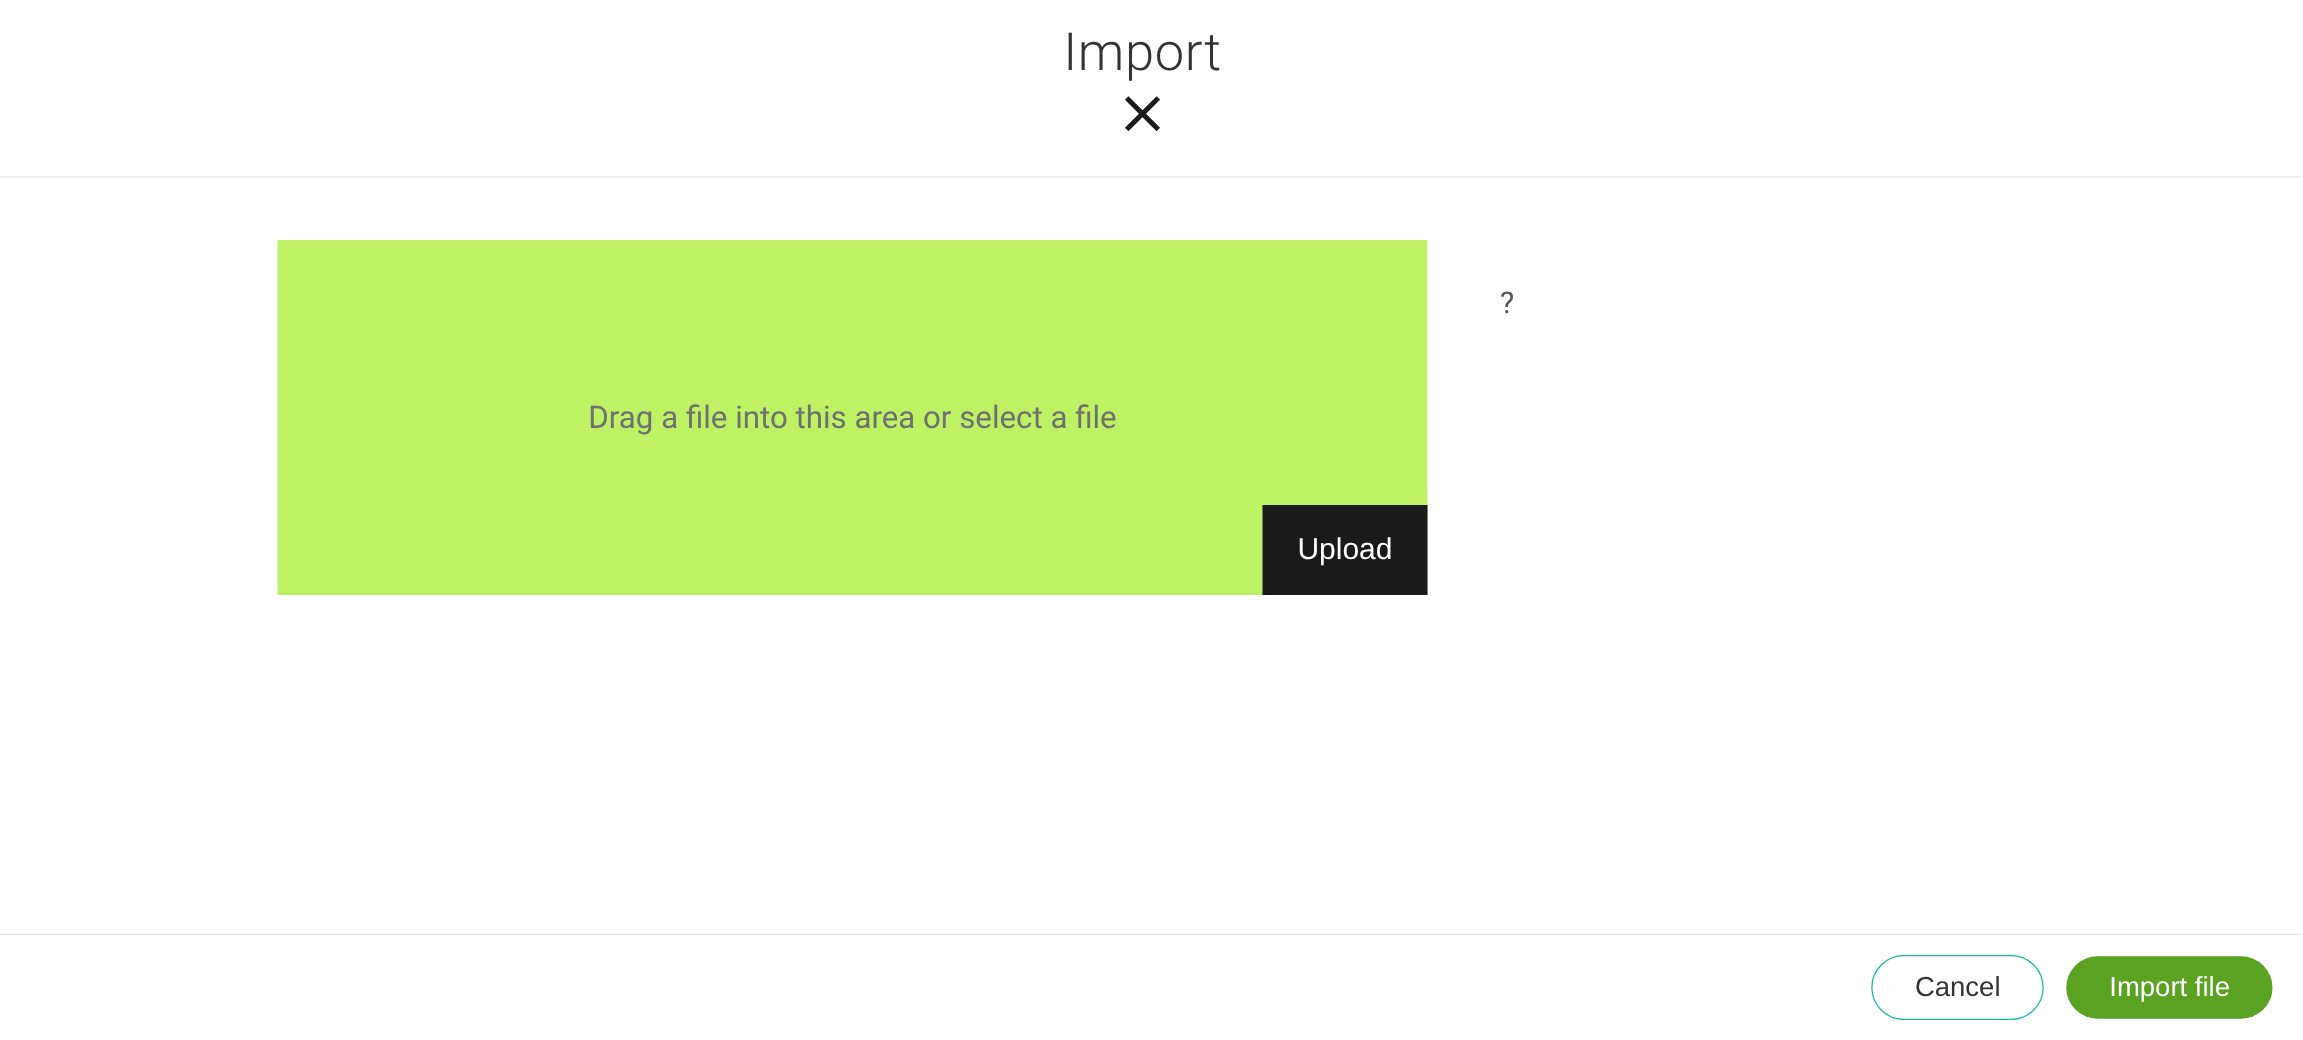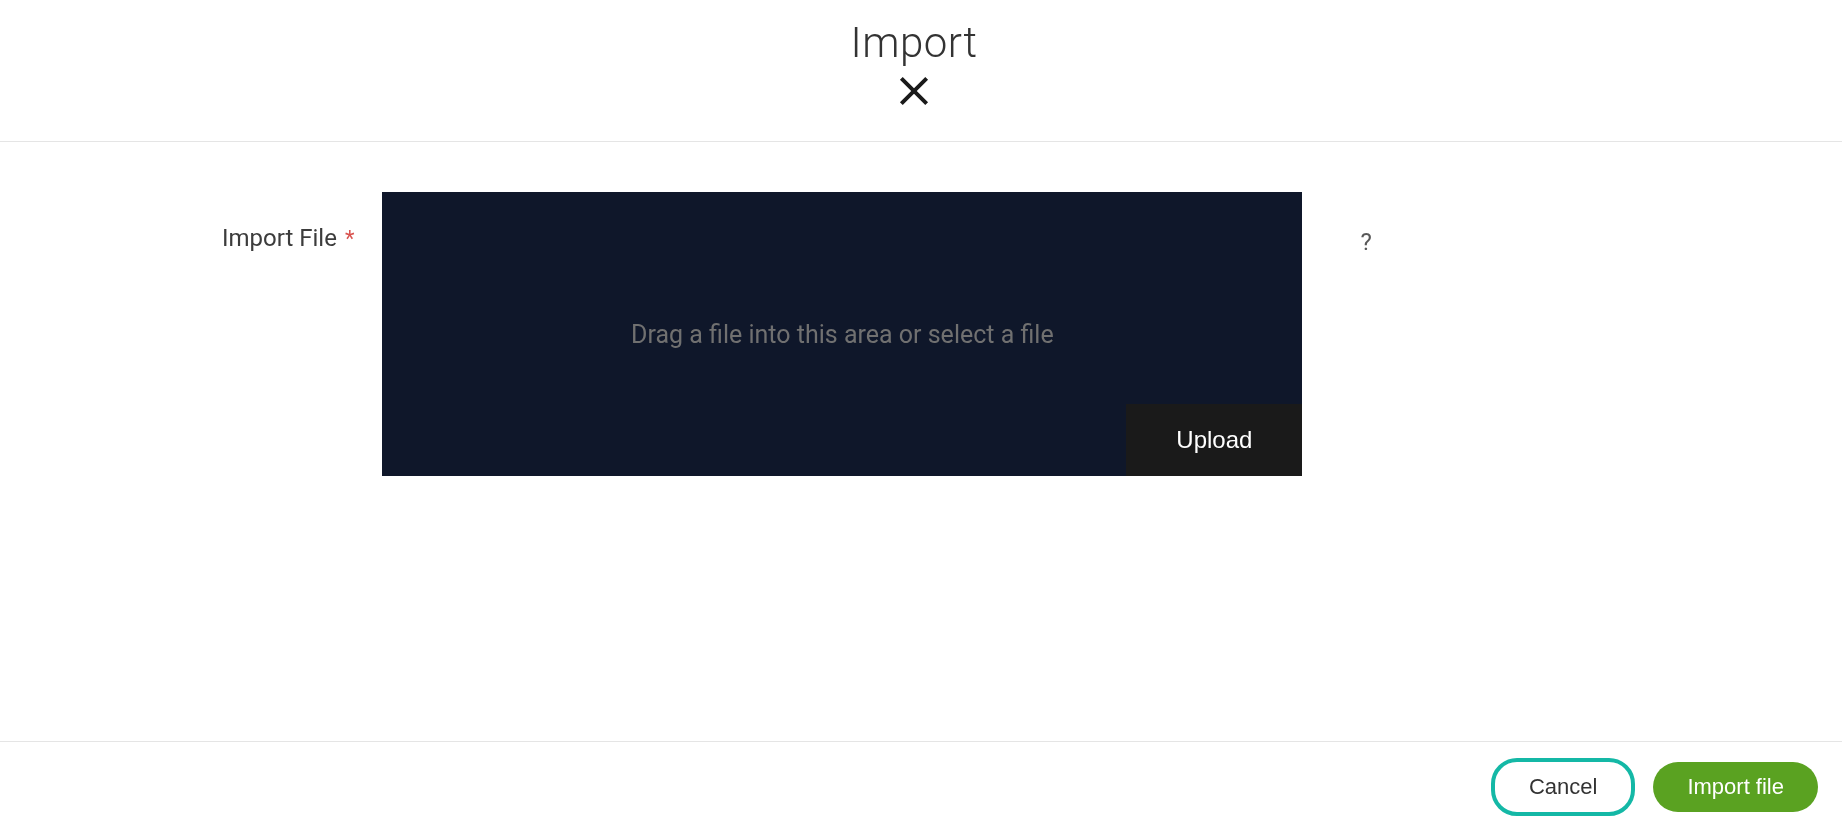--- a/index.html
+++ b/index.html
@@ -63,40 +63,40 @@
       white-space: nowrap;
     }
     .required-asterisk {
       color: #d9534f;
       font-size: 22px;
       margin-left: 2px;
     }
     .dropzone {
       width: 920px;
       height: 284px;
-      background: #0f172a;
+      background: #bef264;
       position: relative;
       display: flex;
       align-items: center;
       justify-content: center;
     }
     .dropzone-text {
       font-size: 25px;
       color: #707070;
       text-align: center;
     }
     .upload-btn {
       position: absolute;
       bottom: 0;
       right: 0;
       background: #1a1a1a;
       color: #ffffff;
       border: none;
       font-size: 24px;
-      padding: 22px 50px;
+      padding: 22px 28px;
       cursor: pointer;
       font-weight: 400;
     }
     .help-icon {
       font-size: 24px;
       color: #585858;
       padding-top: 36px;
       margin-left: 30px;
       cursor: pointer;
     }
@@ -108,21 +108,21 @@
       border-top: 1px solid #e5e5e5;
       padding: 16px 24px;
       display: flex;
       justify-content: flex-end;
       gap: 18px;
       align-items: center;
     }
     .cancel-btn {
       background: #ffffff;
       color: #333333;
-      border: 4px solid #14b8a6;
+      border: 1px solid #14b8a6;
       border-radius: 26px;
       font-size: 22px;
       padding: 12px 34px;
       cursor: pointer;
       font-weight: 400;
     }
     .import-btn {
       background: #5aa221;
       color: #ffffff;
       border: none;
@@ -140,24 +140,20 @@
   <h1 class="header-title">Import</h1>
   <button class="close-btn">
     <svg viewBox="0 0 24 24" fill="none">
       <path d="M4 4 L20 20 M20 4 L4 20"></path>
     </svg>
   </button>
 </div>
 
 <div class="content">
   <div class="form-row">
-    <div class="field-label">
-      <span>Import File</span>
-      <span class="required-asterisk">*</span>
-    </div>
     <div class="dropzone">
       <div class="dropzone-text">Drag a file into this area or select a file</div>
       <button class="upload-btn">Upload</button>
     </div>
     <div class="help-icon">?</div>
   </div>
 </div>
 
 <div class="footer">
   <button class="cancel-btn">Cancel</button>

